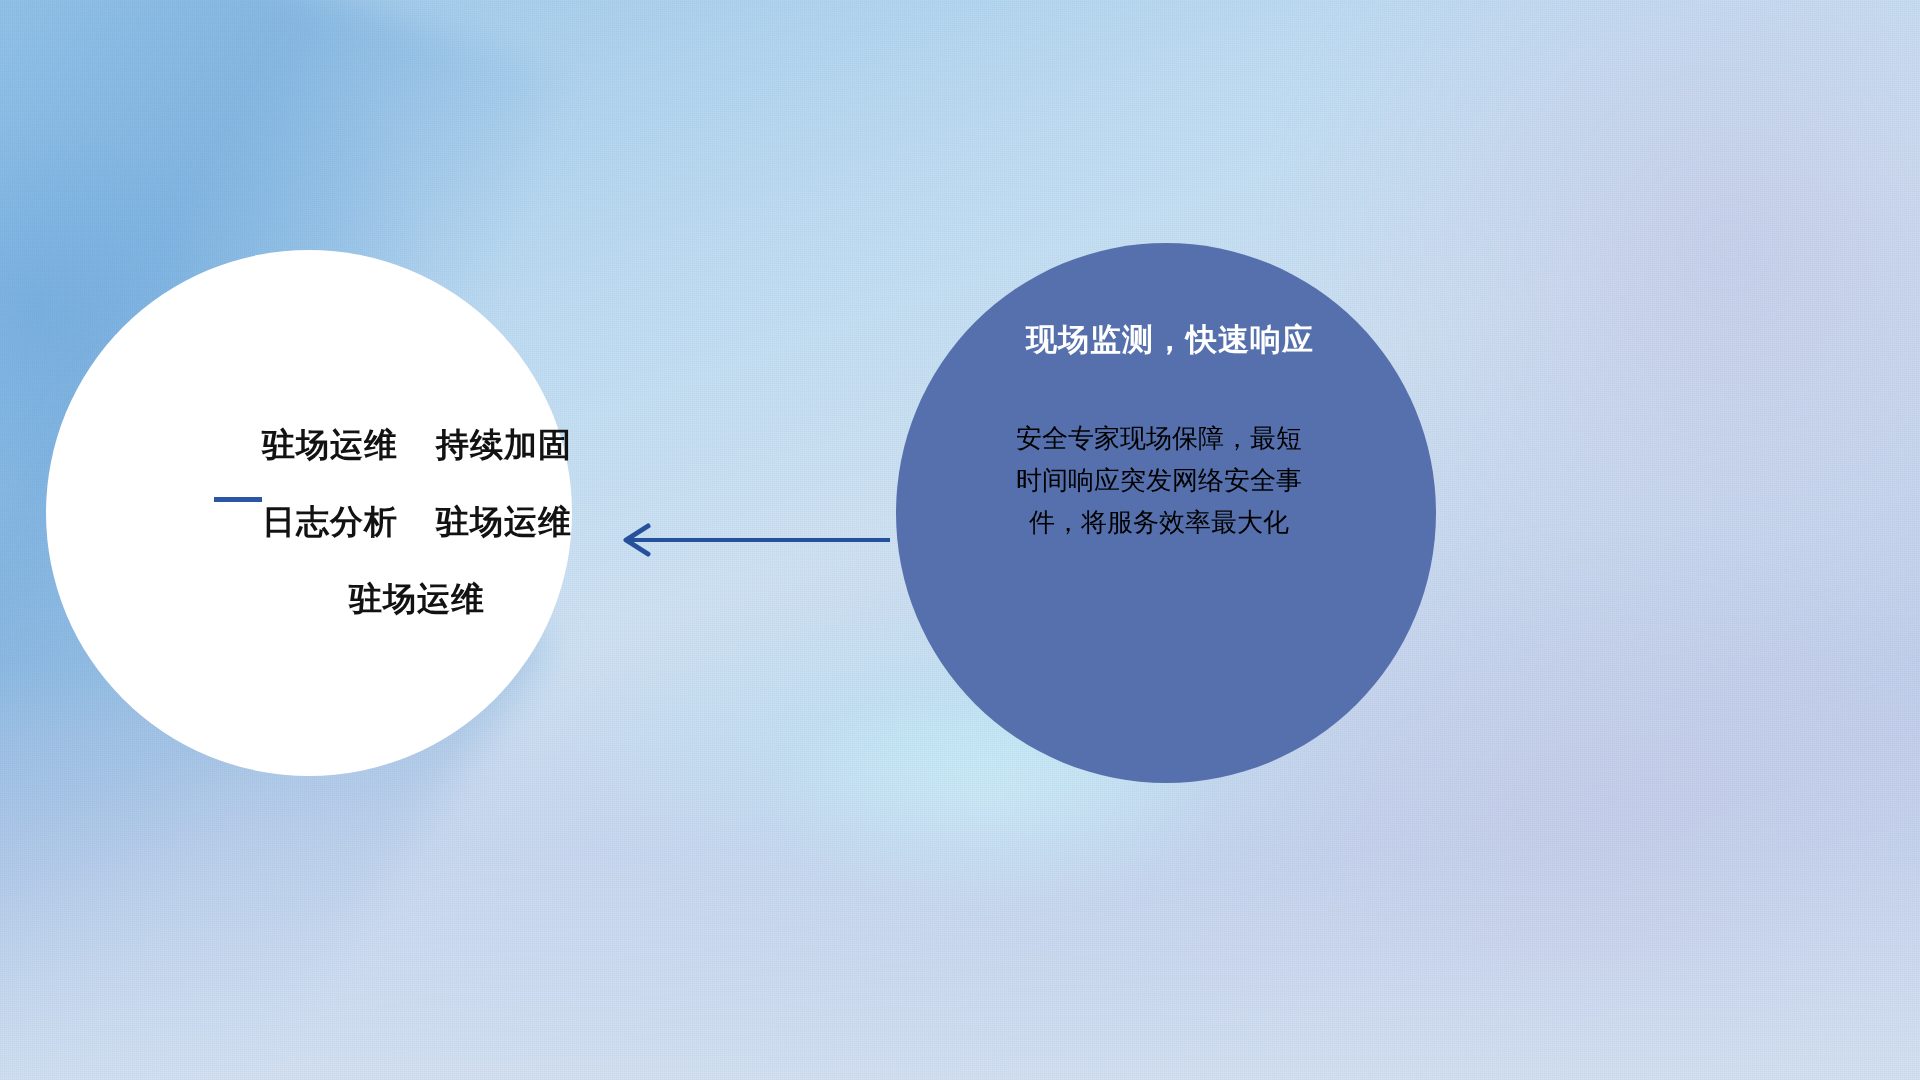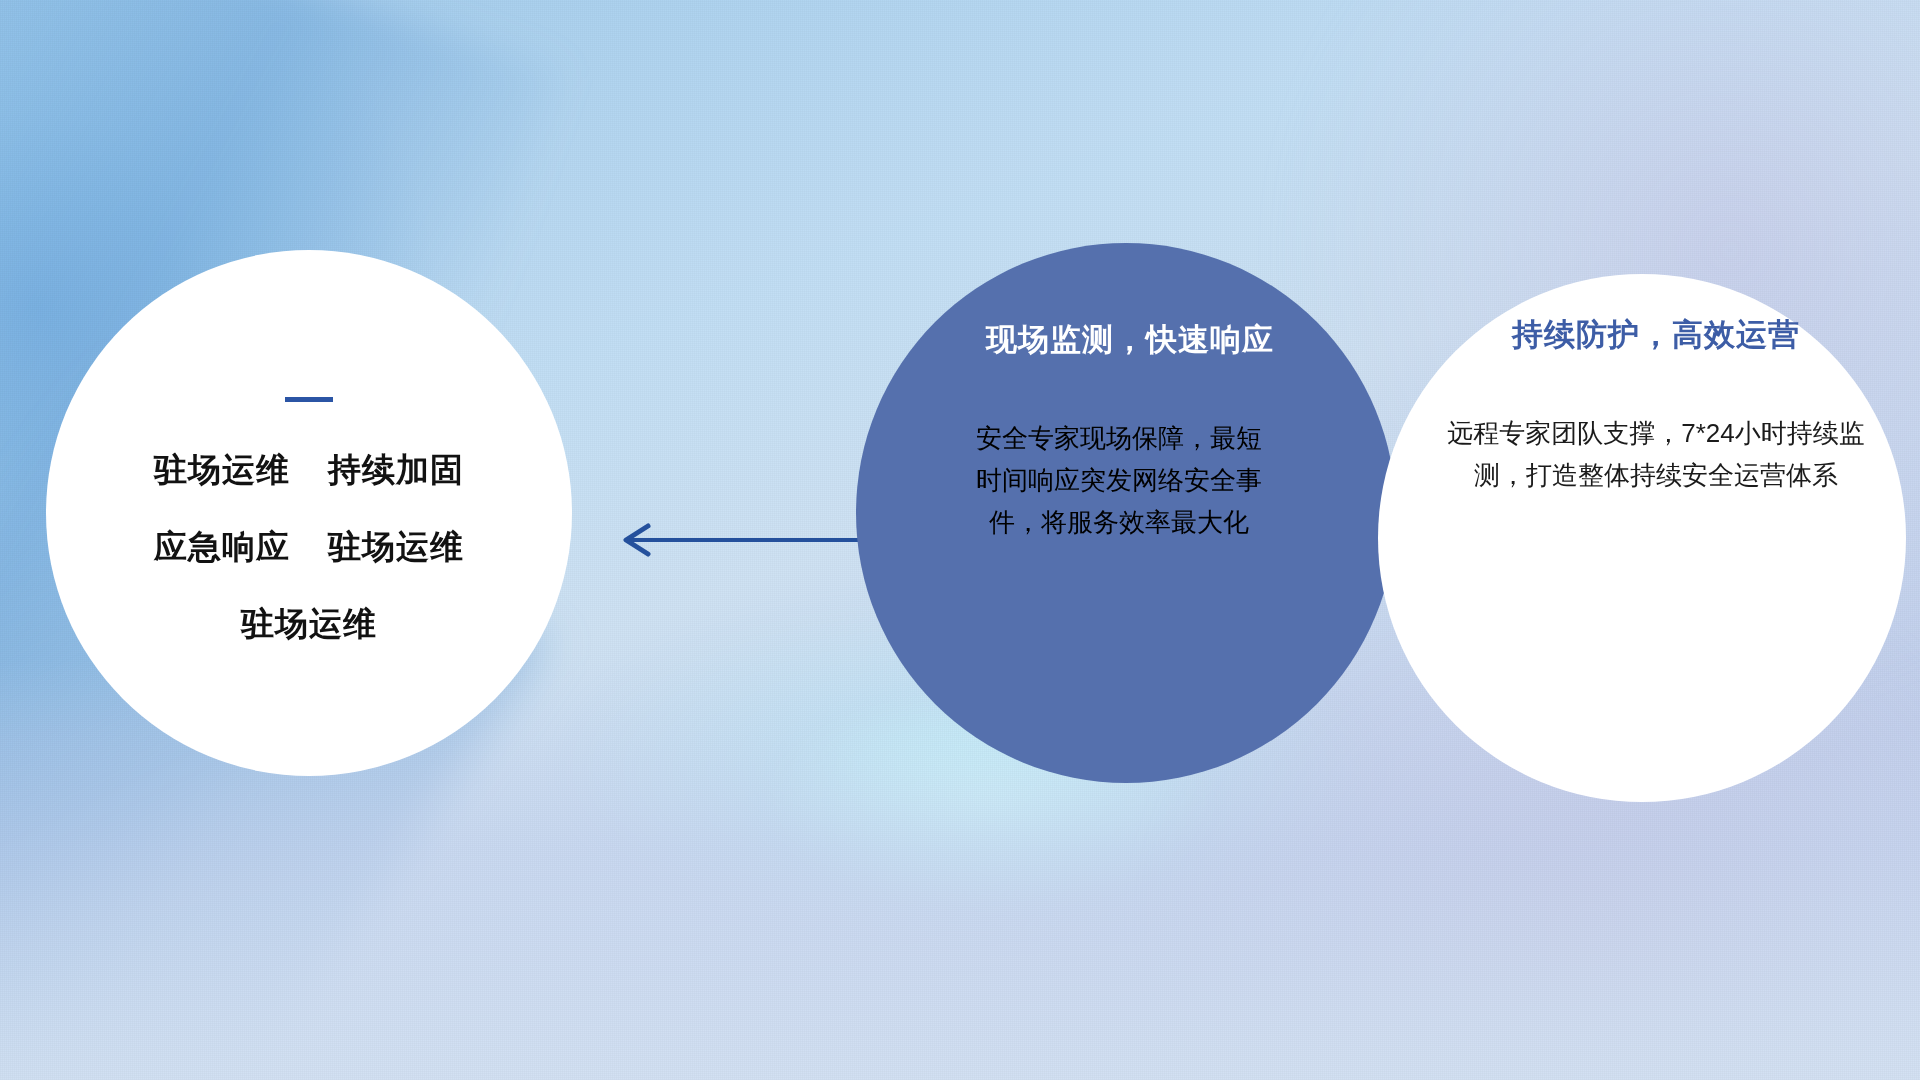--- a/index.html
+++ b/index.html
@@ -148,43 +148,43 @@
     background: #5570ad;
   }
 
   #left-circle {
     left: 46px;
     top: 250px;
     width: 526px;
     height: 526px;
   }
   #center-circle {
-    left: 856px;
+    left: 896px;
     top: 243px;
     width: 540px;
     height: 540px;
   }
   #right-circle {
     left: 1378px;
     top: 274px;
     width: 528px;
     height: 528px;
   }
 
   
   .left-inner {
     position: absolute;
     left: 0;
     top: 0;
     width: 526px;
     height: 526px;
     display: flex;
-    flex-direction: column;
+    flex-direction: row;
     align-items: center;
-    justify-content: center;
+    justify-content: flex-end;
     padding-top: 18px;
     box-sizing: border-box;
   }
   .accent-dash {
     width: 48px;
     height: 5px;
     background: #2b55a5;
     margin-bottom: 46px;
   }
   .left-rows {
@@ -310,28 +310,22 @@
 
   <div id="left-circle" class="circle circle-white">
     <div class="left-inner">
       <div class="accent-dash"></div>
       <div class="left-rows">
         <div class="left-row">
           <span>驻场运维</span>
           <span>持续加固</span>
         </div>
         <div class="left-row">
-          <span>应急响应</span>
+          <span>日志分析</span>
           <span>驻场运维</span>
         </div>
         <div class="left-row-single">驻场运维</div>
       </div>
     </div>
   </div>
 
-  <div id="right-circle" class="circle circle-white">
-    <div class="right-inner">
-      <div class="right-heading">持续防护，高效运营</div>
-      <div class="right-body">远程专家团队支撑，7*24小时持续监测，打造整体持续安全运营体系</div>
-    </div>
-  </div>
 
 </div>
 
 </body></html>

